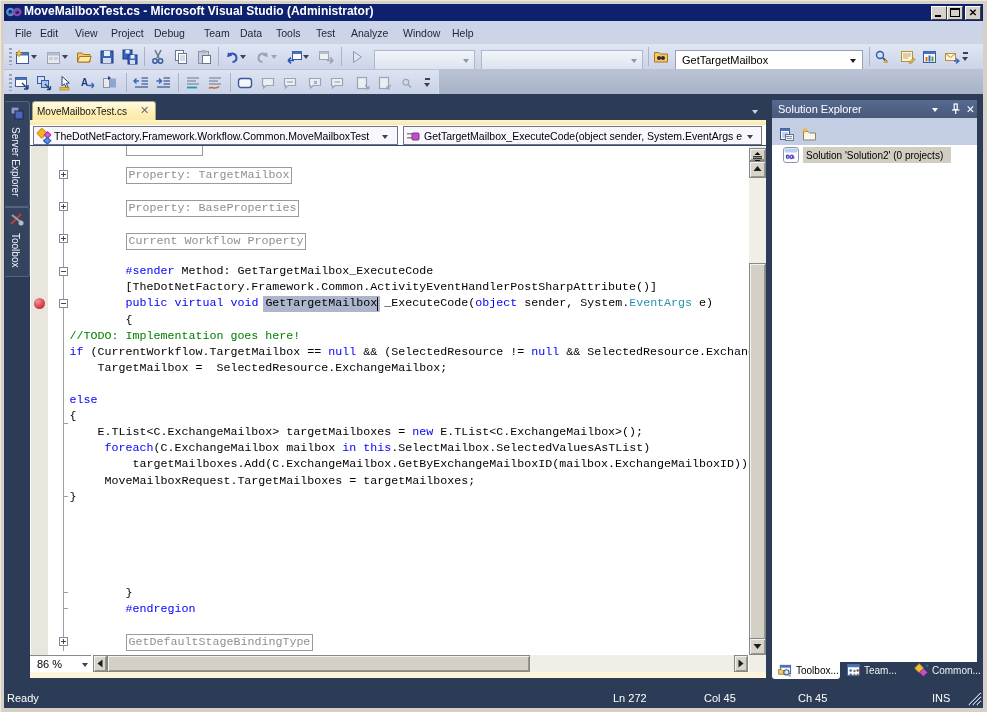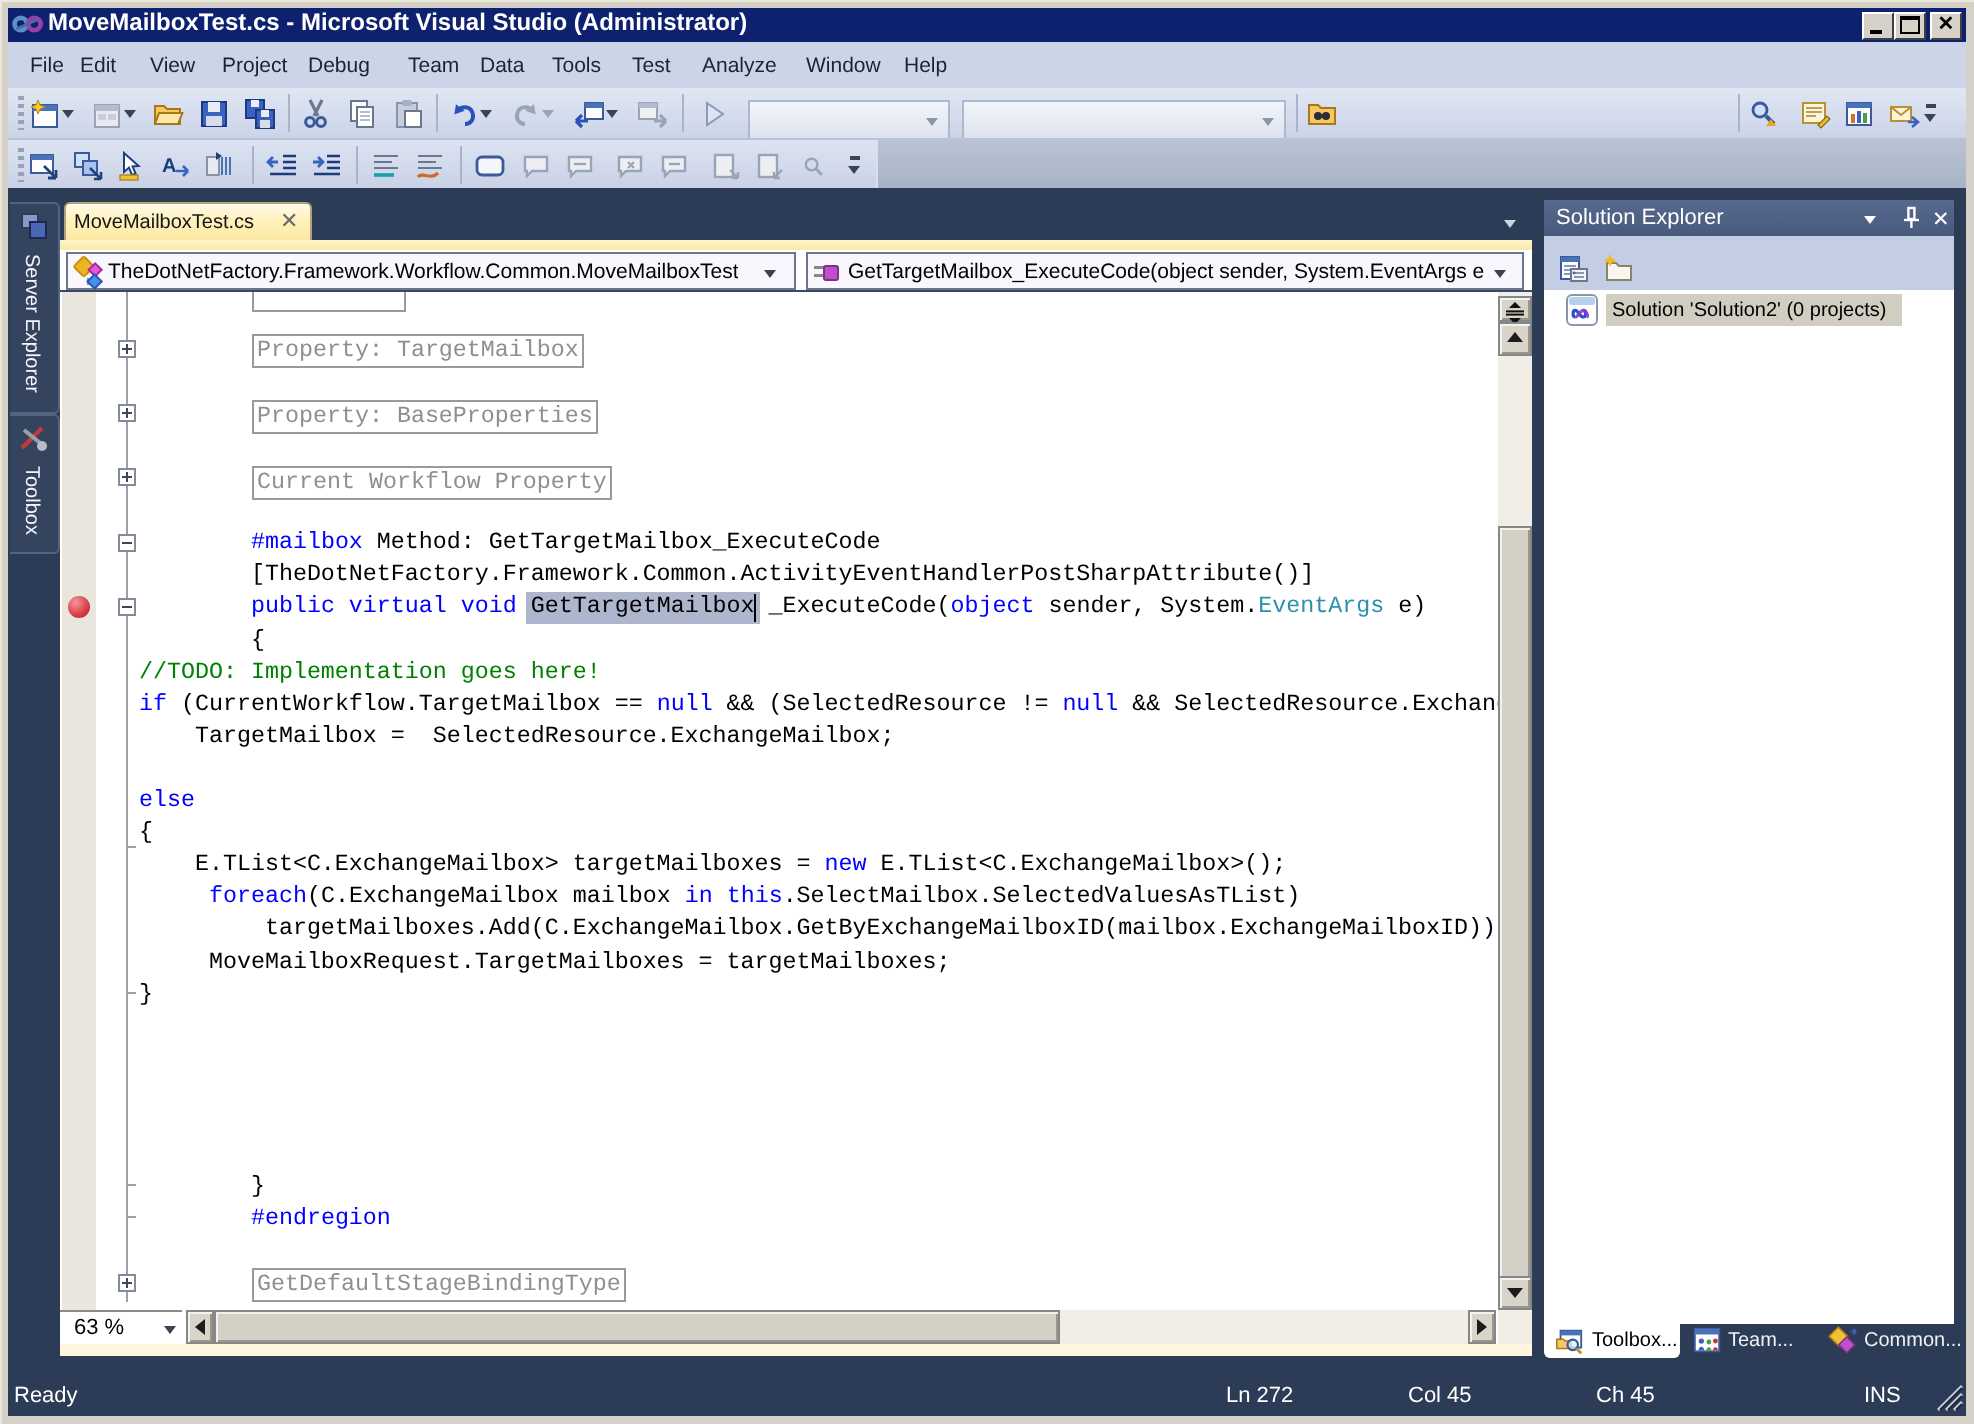--- a/index.html
+++ b/index.html
@@ -185,20 +185,24 @@
   <div class="abs" style="left:477px;top:6px;width:162px;height:20px;background:linear-gradient(#f2f5fa,#dde3ef);border:1px solid #aeb8cc;box-sizing:border-box">
       <div class="darr" style="right:5px;top:8px;border-top-color:#8c96aa"></div>
     </div>
   <div class="tsep" style="left:644px;top:3px;height:19px"></div>
   <svg class="ico" style="left:649px;top:5px" viewBox="0 0 16 16">
       <path d="M1.5 3.5 L6 3.5 L7.5 5 L14.5 5 L14.5 13 L1.5 13 Z" fill="#f5c862" stroke="#a87818"></path>
       <circle cx="6" cy="9" r="2" fill="#2c2c34"></circle>
       <circle cx="10" cy="9" r="2" fill="#2c2c34"></circle>
       <rect x="7.5" y="8.2" width="1.2" height="1.6" fill="#2c2c34"></rect>
     </svg>
+  <div class="abs" style="left:671px;top:6px;width:188px;height:20px;background:#fff;border:1px solid #98a0ae;box-sizing:border-box">
+    <span style="position:absolute;left:6px;top:3px;font-size:11px;color:#000">GetTargetMailbox</span>
+    <div class="darr" style="right:6px;top:8px;border-top-color:#1c1c1c"></div>
+  </div>
   <div class="tsep" style="left:865px;top:3px;height:19px"></div>
   <svg class="ico" style="left:870px;top:5px" viewBox="0 0 16 16">
       <circle cx="6" cy="6" r="3.5" fill="#cfe0f8" stroke="#3a5a9c" stroke-width="1.4"></circle>
       <path d="M9 9 L13 13" stroke="#3a5a9c" stroke-width="2"></path>
       <path d="M9 14 L14 14 L11.5 10.5 Z" fill="#e8a820"></path>
     </svg>
   <svg class="ico" style="left:896px;top:5px" viewBox="0 0 16 16">
       <rect x="1.5" y="2.5" width="11" height="10" fill="#fdf4d8" stroke="#b89038"></rect>
       <path d="M3 5 H11 M3 7 H11 M3 9 H8" stroke="#b8a060" stroke-width="0.9"></path>
       <path d="M9 13.5 L13.5 9 L15 10.5 L10.5 15 Z" fill="#e8b838" stroke="#8a6818" stroke-width="0.6"></path>
@@ -373,21 +377,21 @@
       <div class="obox plus" style="left:29px;top:56px"></div>
       <div class="obox plus" style="left:29px;top:88px"></div>
       <div class="obox" style="left:29px;top:121px"></div>
       <div class="obox" style="left:29px;top:153px"></div>
       <div class="obox plus" style="left:29px;top:491px"></div>
       <div class="abs" style="left:33px;top:277px;width:5px;height:1px;background:#9aa0aa"></div>
       <div class="abs" style="left:33px;top:350px;width:5px;height:1px;background:#9aa0aa"></div>
       <div class="abs" style="left:33px;top:446px;width:5px;height:1px;background:#9aa0aa"></div>
       <div class="abs" style="left:33px;top:462px;width:5px;height:1px;background:#9aa0aa"></div>
 
-      <div class="cline" style="top:117.25px">        <span class="kw">#mailbox</span> Method: GetTargetMailbox_ExecuteCode</div>
+      <div class="cline" style="top:117.25px">        <span class="kw">#sender</span> Method: GetTargetMailbox_ExecuteCode</div>
       <div class="cline" style="top:133.35px">        [TheDotNetFactory.Framework.Common.ActivityEventHandlerPostSharpAttribute()]</div>
       <div class="cline" style="top:149.45px">        <span class="kw">public virtual void </span>GetTargetMailbox _ExecuteCode(<span class="kw">object</span> sender, System.<span class="ty">EventArgs</span> e)</div>
       <div class="cline" style="top:165.55px">        {</div>
       <div class="cline" style="top:181.65px"><span class="cm">//TODO: Implementation goes here!</span></div>
       <div class="cline" style="top:197.75px"><span class="kw">if</span> (CurrentWorkflow.TargetMailbox == <span class="kw">null</span> &amp;&amp; (SelectedResource != <span class="kw">null</span> &amp;&amp; SelectedResource.ExchangeMailbox != ))</div>
       <div class="cline" style="top:213.85px">    TargetMailbox =  SelectedResource.ExchangeMailbox;</div>
       <div class="cline" style="top:246.05px"><span class="kw">else</span></div>
       <div class="cline" style="top:262.15px">{</div>
       <div class="cline" style="top:278.25px">    E.TList&lt;C.ExchangeMailbox&gt; targetMailboxes = <span class="kw">new</span> E.TList&lt;C.ExchangeMailbox&gt;();</div>
       <div class="cline" style="top:294.35px">     <span class="kw">foreach</span>(C.ExchangeMailbox mailbox <span class="kw">in</span> <span class="kw">this</span>.SelectMailbox.SelectedValuesAsTList)</div>
@@ -415,21 +419,21 @@
       <div class="sbtn" style="left:0;top:117px;width:17px;height:378px;background:#d4d0c6"></div>
       <div class="sbtn" style="left:0;top:492px;width:17px;height:17px">
         <svg width="15" height="15" viewBox="0 0 15 15">
             <path d="M7.5 10 L11.5 5 L3.5 5 Z" fill="#1c1c1c"></path>
           </svg>
       </div>
     </div>
 
     <div class="abs" style="left:0;top:535px;width:736px;height:17px;background:#fff">
       <div class="abs" style="left:0;top:0;width:61px;height:17px;background:#fff;border-top:1px solid #8a8a8a;box-sizing:border-box">
-        <span style="position:absolute;left:7px;top:2px;font-size:11px;color:#000">63 %</span>
+        <span style="position:absolute;left:7px;top:2px;font-size:11px;color:#000">86 %</span>
         <div class="darr" style="left:52px;top:7px"></div>
       </div>
       <div class="abs" style="left:63px;top:0;width:655px;height:17px;background:#f1eee7"></div>
       <div class="sbtn" style="left:63px;top:0;width:14px;height:17px">
         <svg width="12" height="15" viewBox="0 0 12 15">
             <path d="M3.5 7.5 L8.5 3.5 L8.5 11.5 Z" fill="#1c1c1c"></path>
           </svg>
       </div>
       <div class="sbtn" style="left:77px;top:0;width:423px;height:17px;background:#d4d0c6"></div>
       <div class="sbtn" style="left:704px;top:0;width:14px;height:17px">

